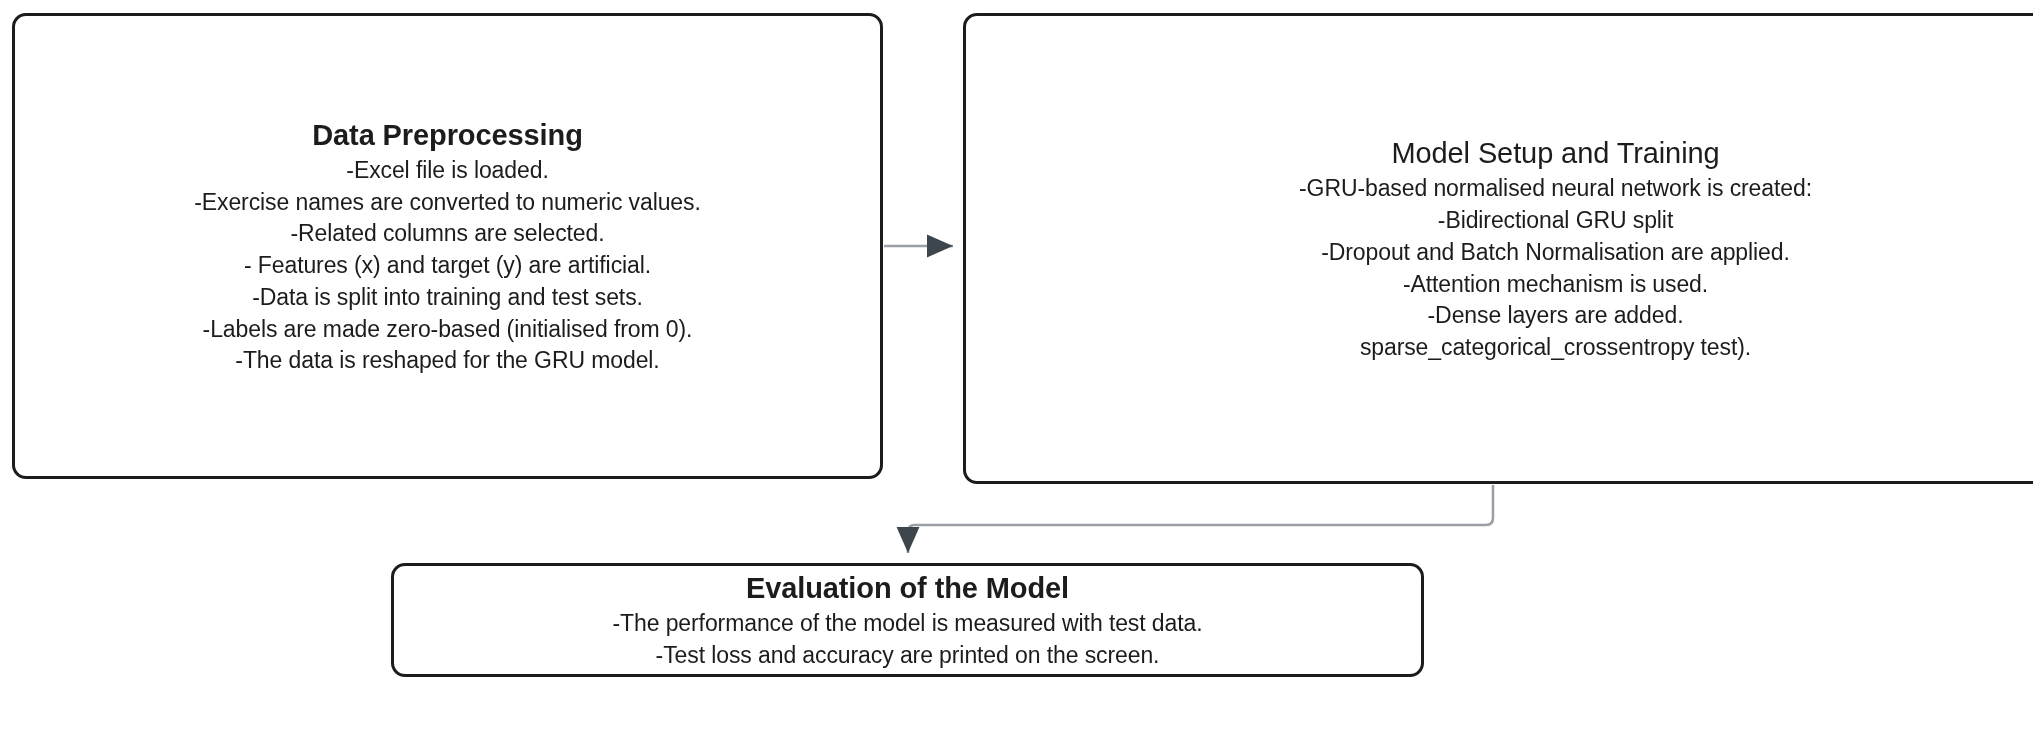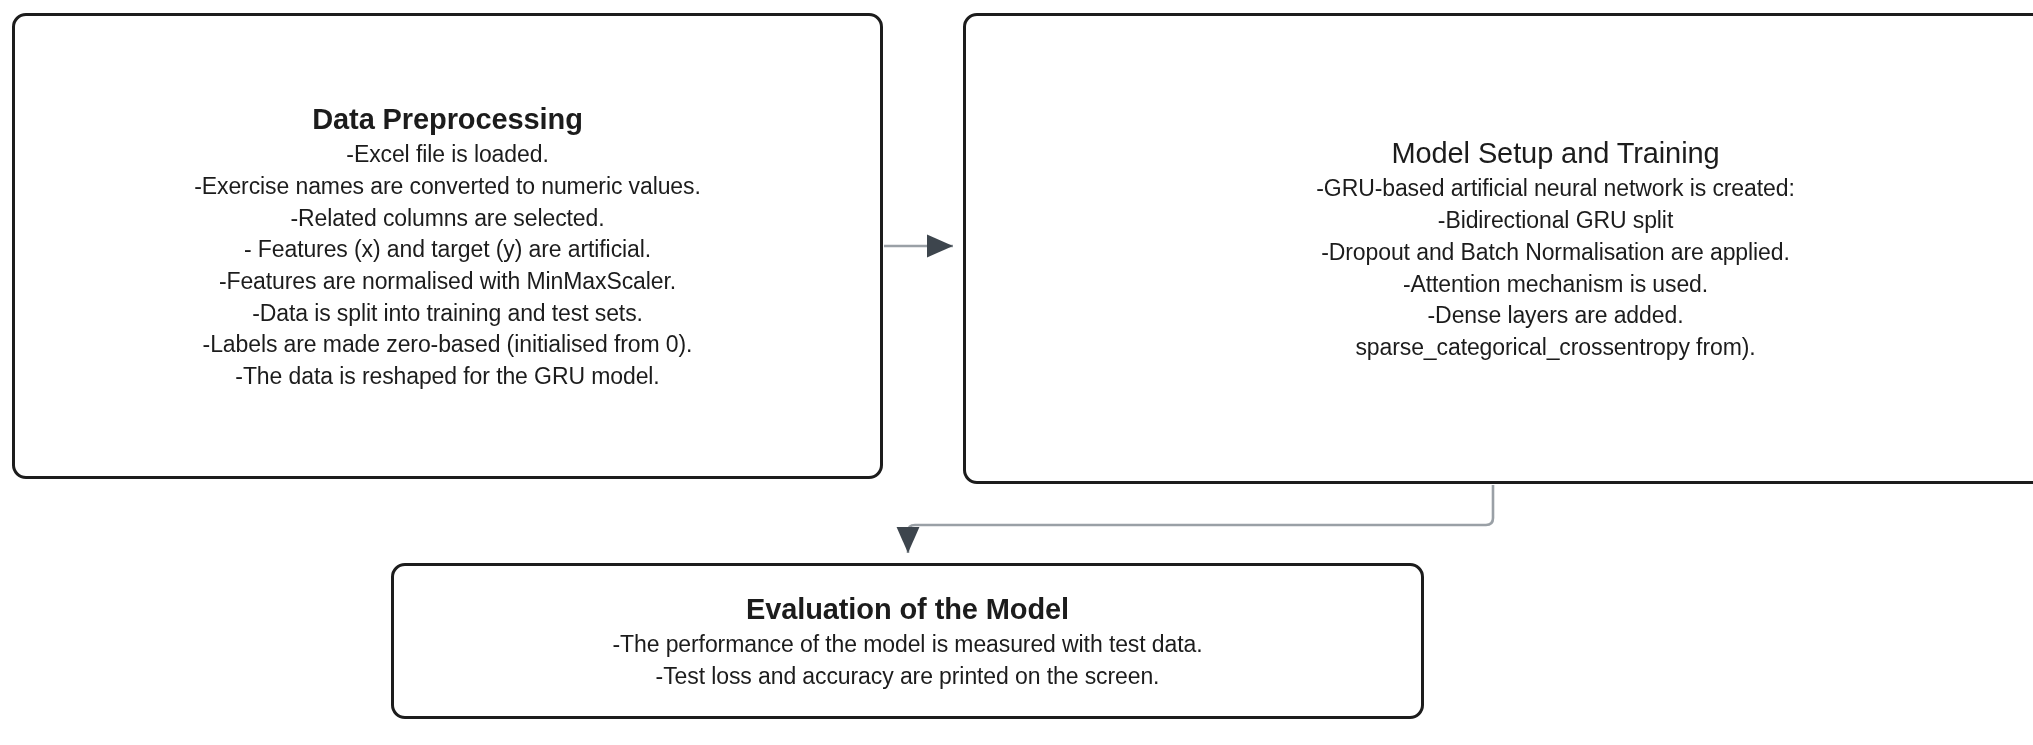--- a/index.html
+++ b/index.html
@@ -53,21 +53,21 @@
   #box-model-setup {
     left: 963px;
     top: 13px;
     width: 1185px;
     height: 471px;
   }
   #box-evaluation {
     left: 391px;
     top: 563px;
     width: 1033px;
-    height: 156px;
+    height: 114px;
   }
   #box-preprocessing .box-title,
   #box-evaluation .box-title {
     font-weight: bold;
   }
   #box-model-setup .box-title {
     font-weight: normal;
   }
   .connector-layer {
     position: absolute;
@@ -97,34 +97,33 @@
 
     <path d="M1493,485 L1493,518 Q1493,525 1486,525 L915,525 Q908,525 908,532 L908,553" fill="none" stroke="#9aa0a6" stroke-width="2.6" marker-end="url(#arrowhead-down)"></path>
   </svg>
 
   <div class="flow-box" id="box-preprocessing">
     <div class="box-title">Data Preprocessing</div>
     <div class="box-line">-Excel file is loaded.</div>
     <div class="box-line">-Exercise names are converted to numeric values.</div>
     <div class="box-line">-Related columns are selected.</div>
     <div class="box-line">- Features (x) and target (y) are artificial.</div>
-    <div class="box-line">-Features are normalised with MinMaxScaler.</div>
     <div class="box-line">-Data is split into training and test sets.</div>
     <div class="box-line">-Labels are made zero-based (initialised from 0).</div>
     <div class="box-line">-The data is reshaped for the GRU model.</div>
   </div>
 
   <div class="flow-box" id="box-model-setup">
     <div class="box-title">Model Setup and Training</div>
-    <div class="box-line">-GRU-based artificial neural network is created:</div>
+    <div class="box-line">-GRU-based normalised neural network is created:</div>
     <div class="box-line">-Bidirectional GRU split</div>
     <div class="box-line">-Dropout and Batch Normalisation are applied.</div>
     <div class="box-line">-Attention mechanism is used.</div>
     <div class="box-line">-Dense layers are added.</div>
-    <div class="box-line">sparse_categorical_crossentropy from).</div>
+    <div class="box-line">sparse_categorical_crossentropy test).</div>
   </div>
 
   <div class="flow-box" id="box-evaluation">
     <div class="box-title">Evaluation of the Model</div>
     <div class="box-line">-The performance of the model is measured with test data.</div>
     <div class="box-line">-Test loss and accuracy are printed on the screen.</div>
   </div>
 
 </div>
 

